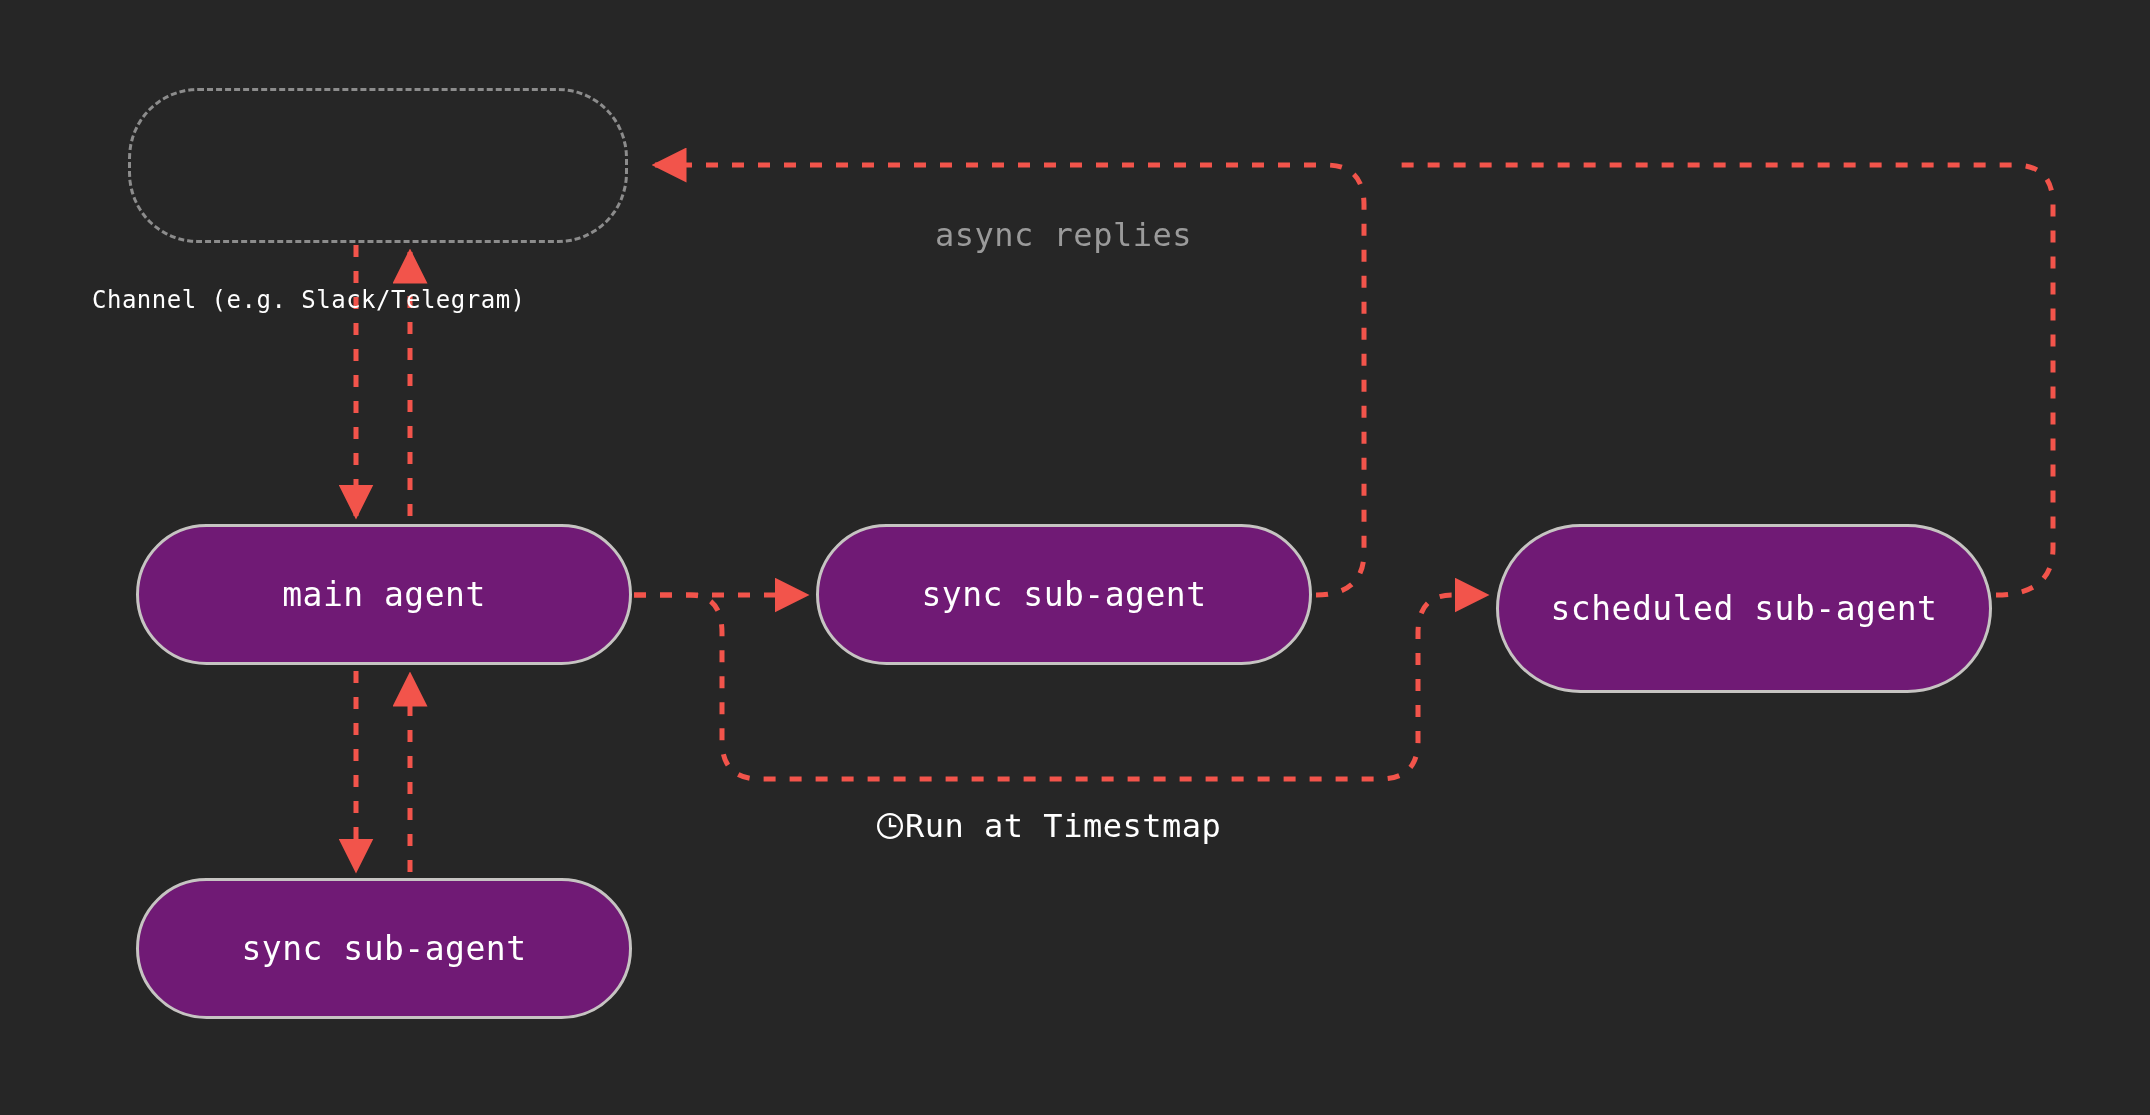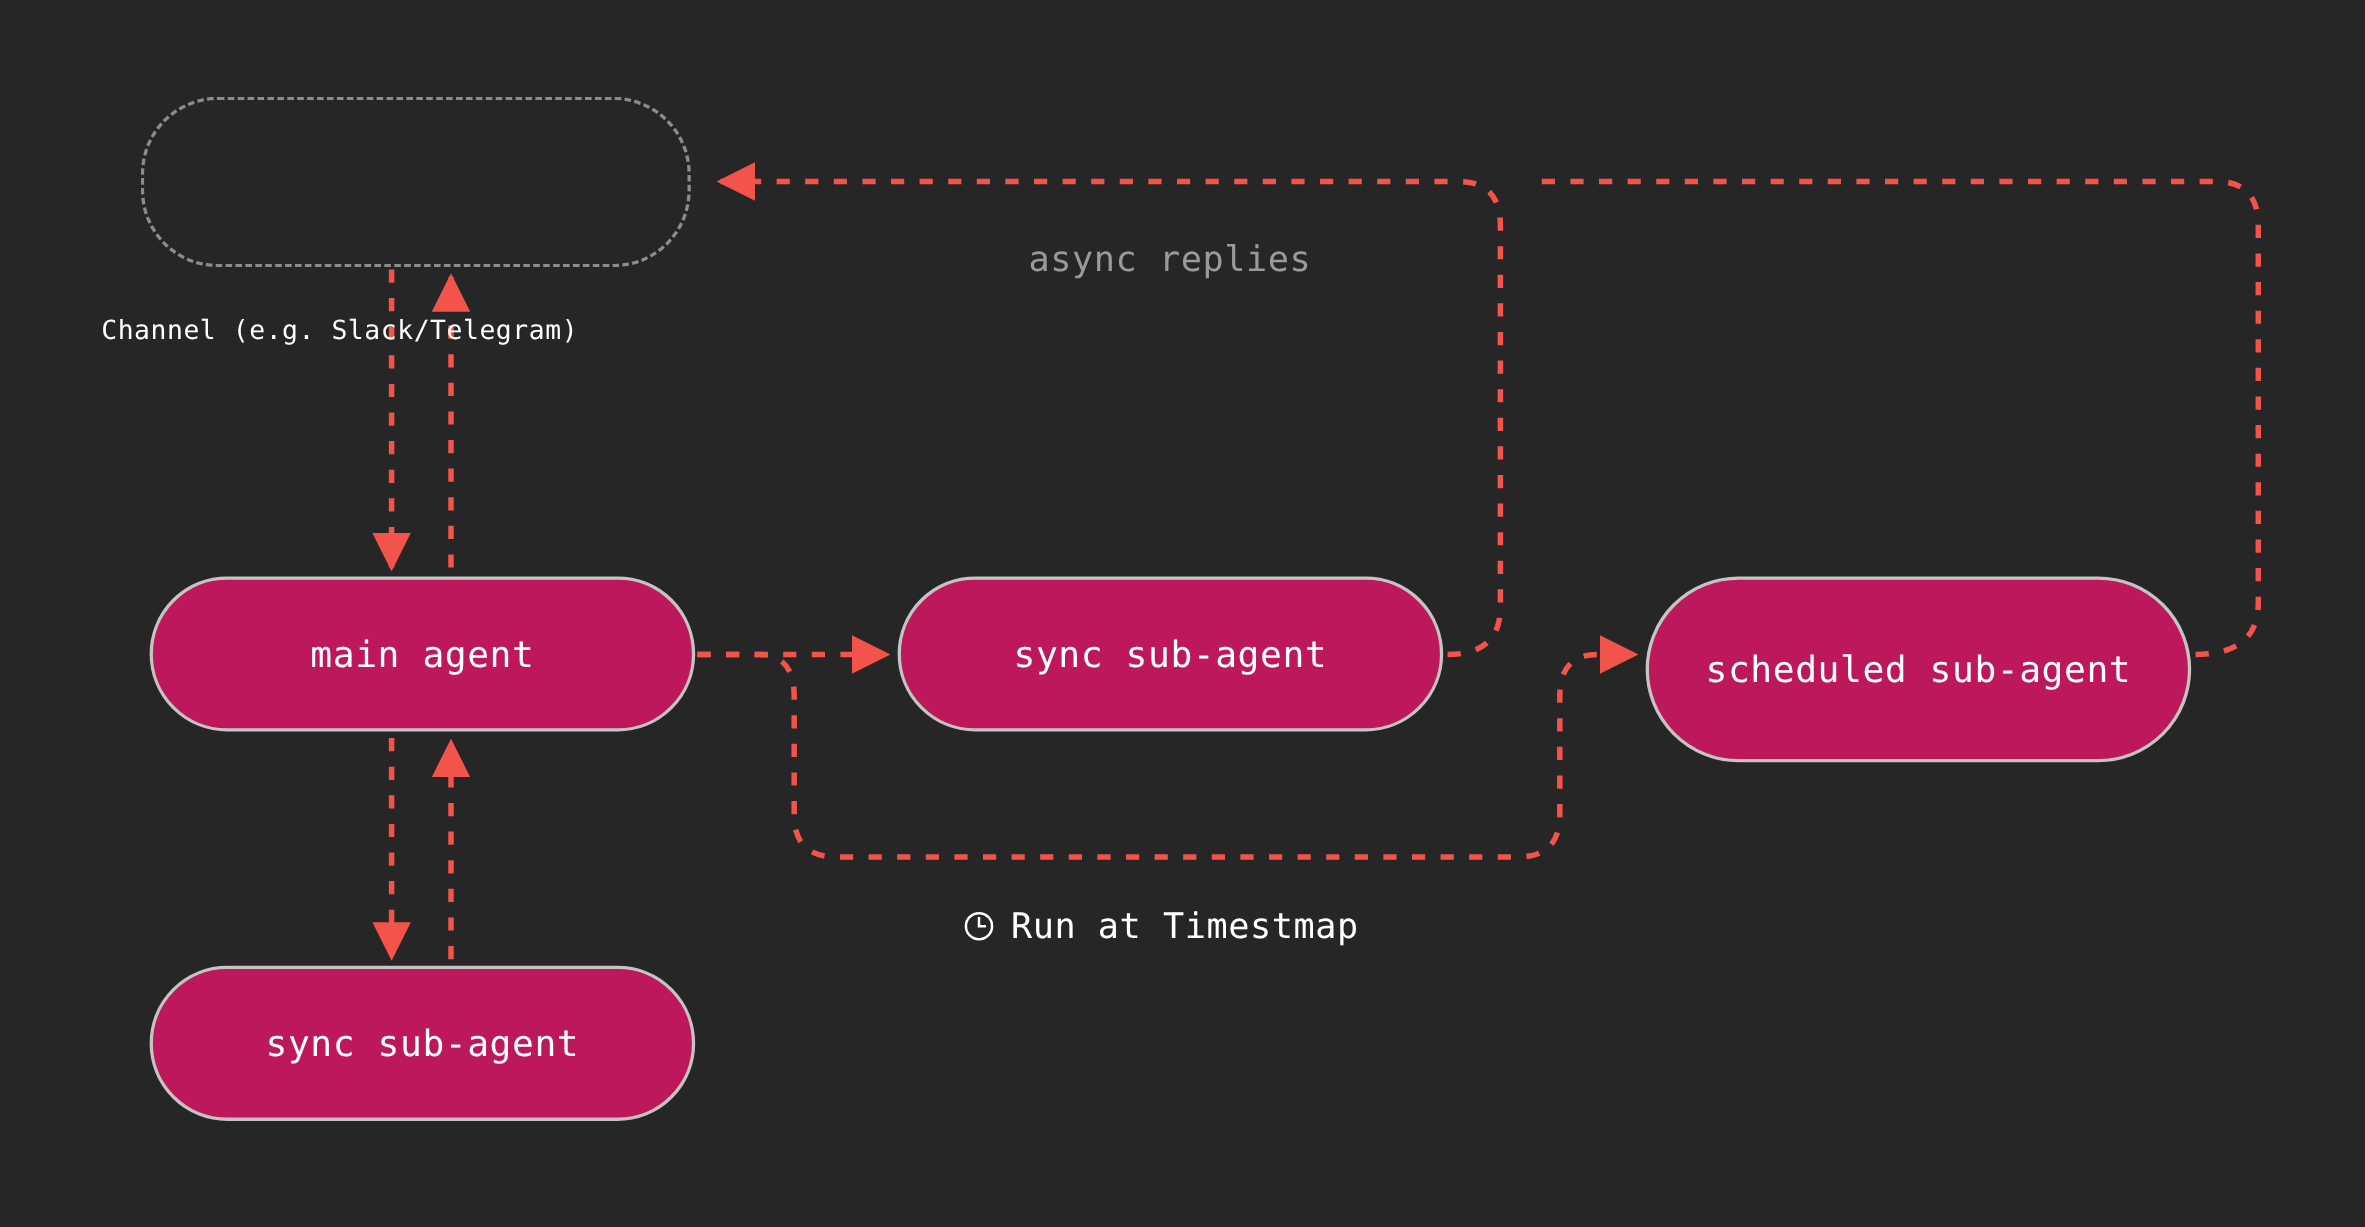--- a/index.html
+++ b/index.html
@@ -19,21 +19,21 @@
     inset: 0;
     width: 2150px;
     height: 1115px;
   }
   .node {
     position: absolute;
     box-sizing: border-box;
     display: flex;
     align-items: center;
     justify-content: center;
-    background: #be185d;
+    background: #701a75;
     border: 3px solid #c6c4c2;
     border-radius: 999px;
     color: #ffffff;
     font-family: "DejaVu Sans Mono", "Liberation Mono", monospace;
     font-size: 33px;
     letter-spacing: 0.5px;
     white-space: nowrap;
     z-index: 3;
   }
   .node.channel {
@@ -56,28 +56,26 @@
     font-family: "DejaVu Sans Mono", "Liberation Mono", monospace;
     font-size: 32px;
     letter-spacing: 0.5px;
     white-space: nowrap;
     z-index: 4;
   }
   .timer-label {
     position: absolute;
     display: flex;
     align-items: center;
-    gap: 14px;
     color: #ffffff;
     font-family: "DejaVu Sans Mono", "Liberation Mono", monospace;
     font-size: 32px;
     letter-spacing: 0.5px;
     white-space: nowrap;
     z-index: 4;
-    margin-top: 16px;
   }
   .clock-icon {
     display: inline-block;
     width: 30px;
     height: 30px;
     flex: 0 0 30px;
   }
 </style>
 </head>
 <body>

